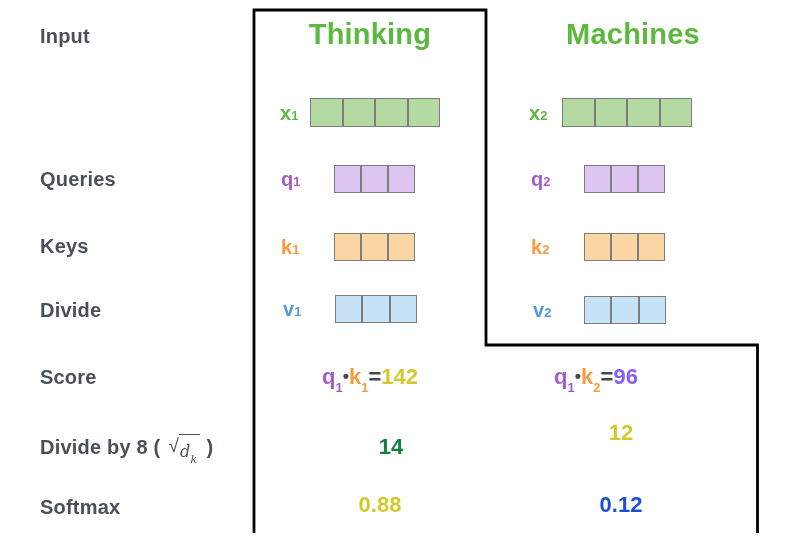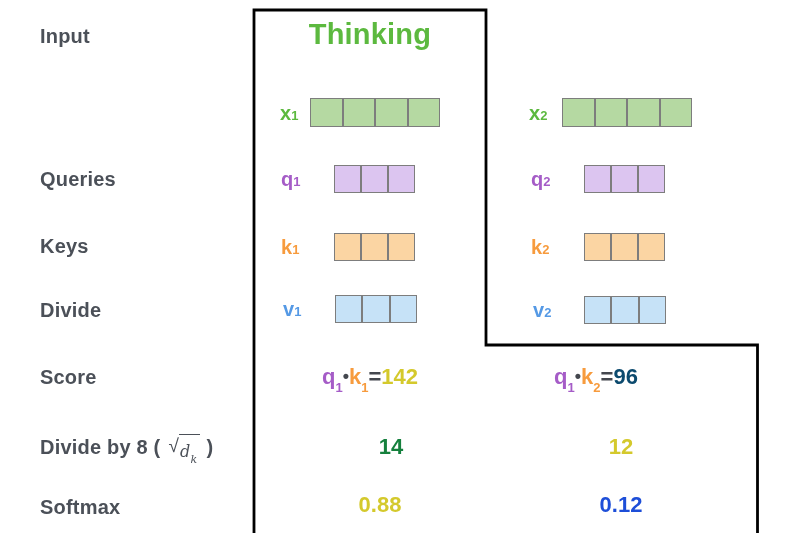--- a/index.html
+++ b/index.html
@@ -82,20 +82,21 @@
         <span class="sqrt-sym">√</span>
         <span class="radicand"><span>d</span><sub>k</sub></span>
       </span>
     <span>)</span>
   </div>
   <div class="llabel" style="top:507px">
       <span>Softmax</span>
     </div>
 
   <div class="hdr" style="left: 370px; top: 34px; color: rgb(92, 185, 63);">Thinking</div>
+  <div class="hdr" style="left: 633px; top: 34px; color: rgb(92, 185, 63);">Machines</div>
 
   <div class="vlabel" style="left: 280px; top: 98px; height: 29px; color: rgb(92, 185, 63);">
     <span>x</span>
       <sub class="vs">1</sub>
   </div>
   <div class="vec" style="left: 310px; top: 98px; width: 130px; height: 29px; background-color: rgb(181, 217, 162);">
       <div class="cell"></div>
       <div class="cell"></div>
       <div class="cell"></div>
       <div class="cell"></div>
@@ -177,22 +178,22 @@
     <span class="dot">•</span>
     <span style="color: rgb(247, 155, 61);"><span>k</span><sub class="vs">1</sub></span>
     <span>=</span>
     <span style="color: rgb(212, 201, 44);">142</span>
   </div>
   <div class="score" style="left:596px;top:377px">
     <span style="color: rgb(165, 92, 199);"><span>q</span><sub class="vs">1</sub></span>
     <span class="dot">•</span>
     <span style="color: rgb(247, 155, 61);"><span>k</span><sub class="vs">2</sub></span>
     <span>=</span>
-    <span style="color: #0c4a6e;">96</span>
+    <span style="color: #8b5cf6;">96</span>
   </div>
 
   <div class="num" style="left: 391px; top: 447px; color: #15803d;">14</div>
-  <div class="num" style="left: 621px; top: 447px; color: rgb(212, 201, 44);">12</div>
+  <div class="num" style="left: 621px; top: 433px; color: rgb(212, 201, 44);">12</div>
 
   <div class="num" style="left: 380px; top: 505px; color: rgb(212, 201, 44);">0.88</div>
   <div class="num" style="left: 621px; top: 505px; color: #1d4ed8;">0.12</div>
 
 </div>
 
 </body></html>

